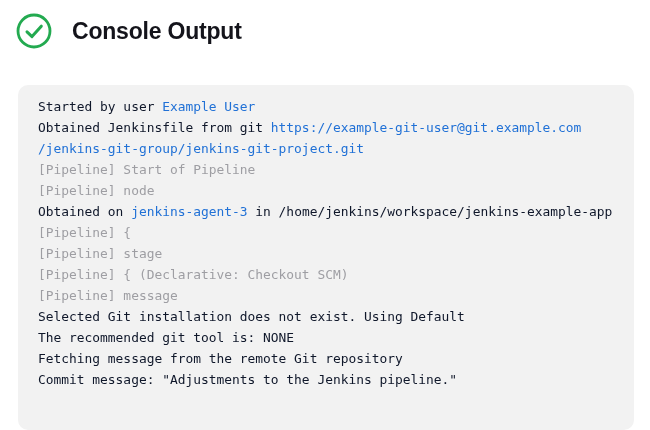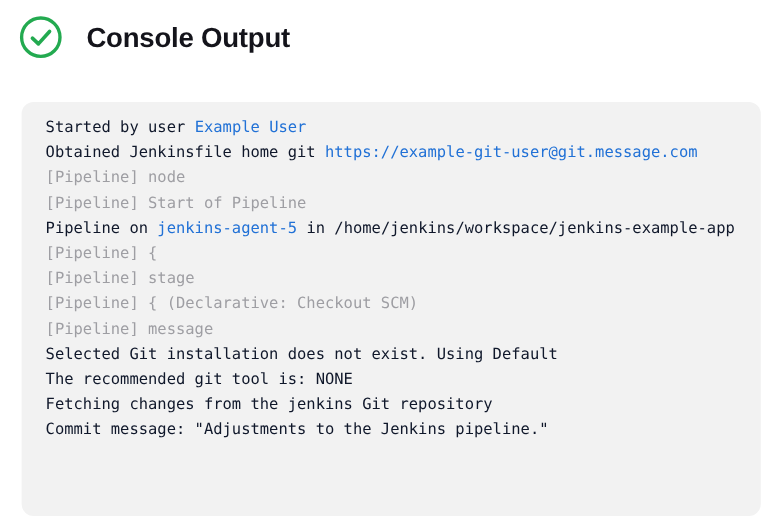--- a/index.html
+++ b/index.html
@@ -65,25 +65,26 @@
     <svg viewBox="0 0 36 36" width="36" height="36" aria-hidden="true">
       <circle cx="18" cy="18" r="16" fill="none" stroke="#23aa50" stroke-width="2.8"></circle>
       <path d="M11 18.8 L16 23.6 L25.3 13.2" fill="none" stroke="#23aa50" stroke-width="3" stroke-linecap="round" stroke-linejoin="round"></path>
     </svg>
   </span>
   <h1 class="page-title">Console Output</h1>
 </div>
 
 <div class="console-box">
     <div class="console-line"><span class="seg-plain">Started by user </span><a class="seg-link">Example User</a></div>
-    <div class="console-line"><span class="seg-plain">Obtained Jenkinsfile home git </span><a class="seg-link">https://example-git-user@git.message.com</a></div>
+    <div class="console-line"><span class="seg-plain">Obtained Jenkinsfile from git </span><a class="seg-link">https://example-git-user@git.example.com</a></div>
+    <div class="console-line"><a class="seg-link">/jenkins-git-group/jenkins-git-project.git</a></div>
+    <div class="console-line"><span class="seg-muted">[Pipeline] Start of Pipeline</span></div>
     <div class="console-line"><span class="seg-muted">[Pipeline] node</span></div>
-    <div class="console-line"><span class="seg-muted">[Pipeline] Start of Pipeline</span></div>
-    <div class="console-line"><span class="seg-plain">Pipeline on </span><a class="seg-link">jenkins-agent-5</a><span class="seg-plain"> in /home/jenkins/workspace/jenkins-example-app</span></div>
+    <div class="console-line"><span class="seg-plain">Obtained on </span><a class="seg-link">jenkins-agent-3</a><span class="seg-plain"> in /home/jenkins/workspace/jenkins-example-app</span></div>
     <div class="console-line"><span class="seg-muted">[Pipeline] {</span></div>
     <div class="console-line"><span class="seg-muted">[Pipeline] stage</span></div>
     <div class="console-line"><span class="seg-muted">[Pipeline] { (Declarative: Checkout SCM)</span></div>
     <div class="console-line"><span class="seg-muted">[Pipeline] message</span></div>
     <div class="console-line"><span class="seg-plain">Selected Git installation does not exist. Using Default</span></div>
     <div class="console-line"><span class="seg-plain">The recommended git tool is: NONE</span></div>
-    <div class="console-line"><span class="seg-plain">Fetching changes from the jenkins Git repository</span></div>
+    <div class="console-line"><span class="seg-plain">Fetching message from the remote Git repository</span></div>
     <div class="console-line"><span class="seg-plain">Commit message: "Adjustments to the Jenkins pipeline."</span></div>
   </div>
 
 </body></html>

